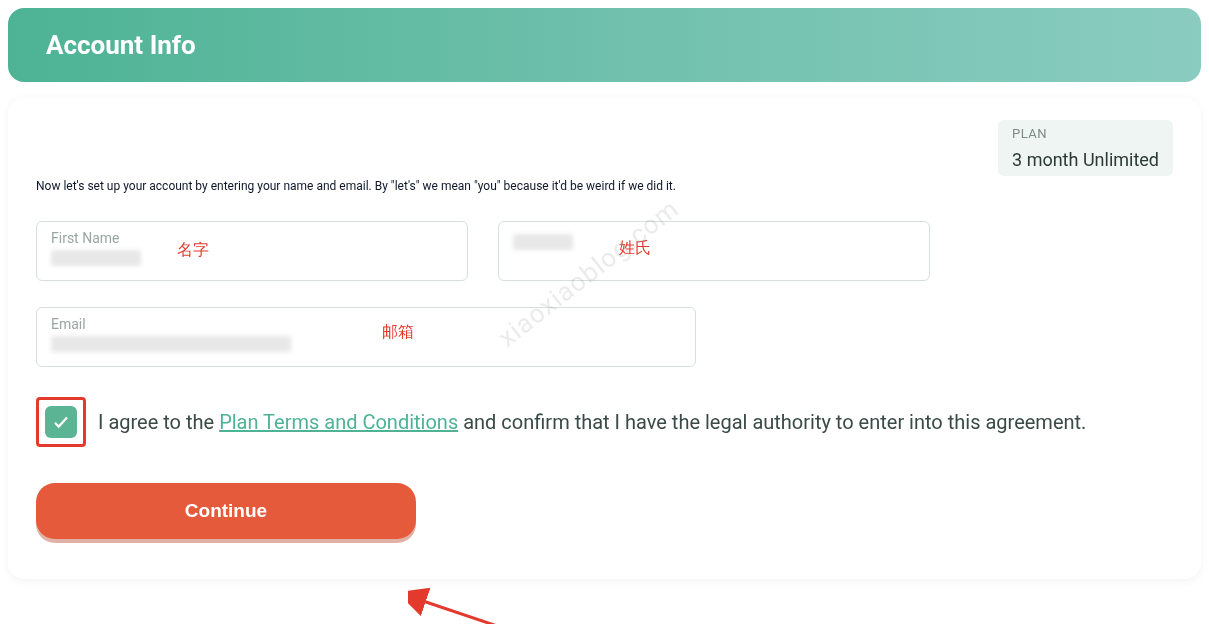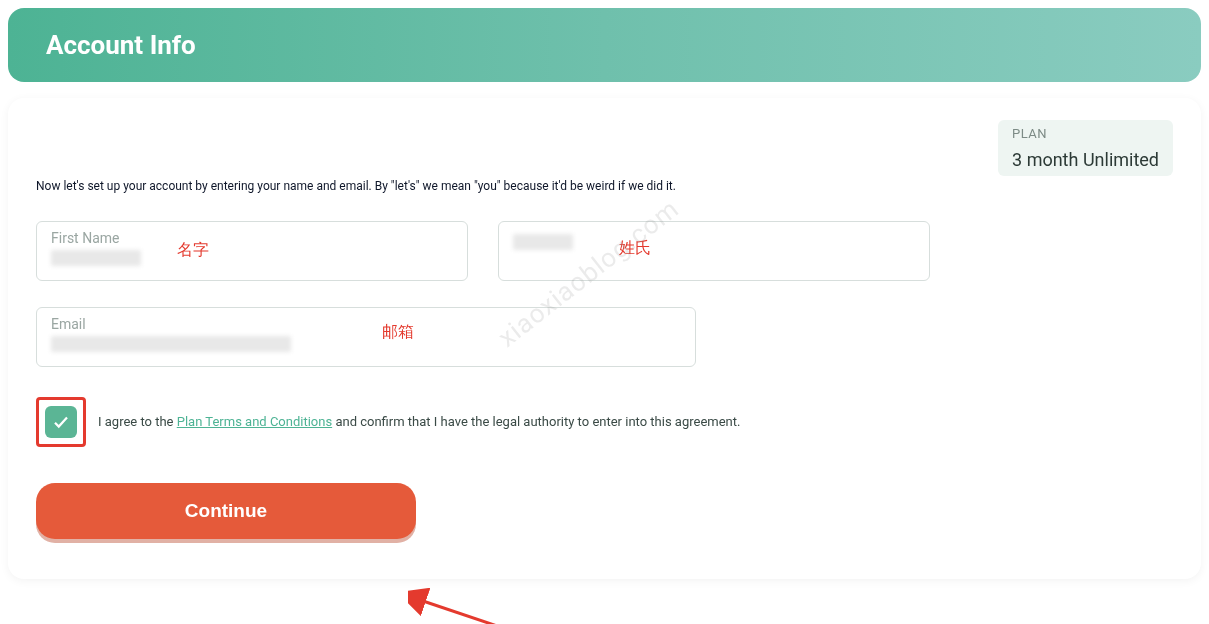--- a/index.html
+++ b/index.html
@@ -124,21 +124,21 @@
     }
     .checkbox svg {
       width: 18px;
       height: 18px;
       stroke: #ffffff;
       stroke-width: 3;
       fill: none;
     }
     .consent-text {
       color: #3a4a46;
-      font-size: 13px;
+      font-size: 20px;
     }
     .consent-link {
       color: #4db394;
       text-decoration: underline;
       cursor: pointer;
     }
     .continue-btn {
       margin-top: 36px;
       width: 380px;
       height: 56px;

